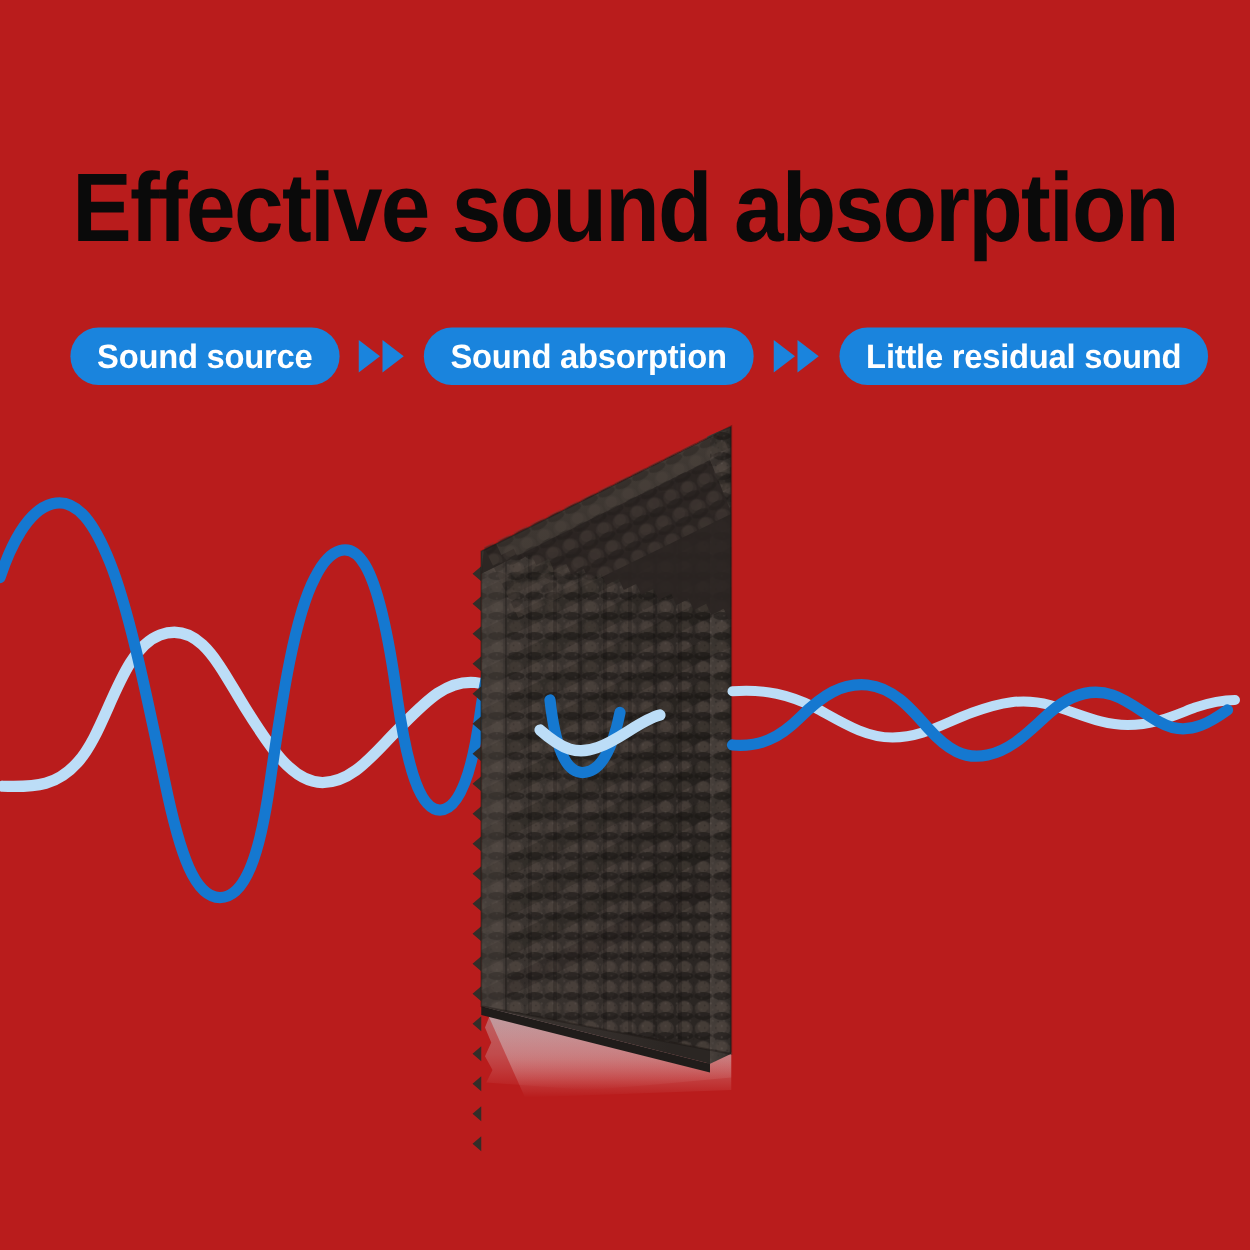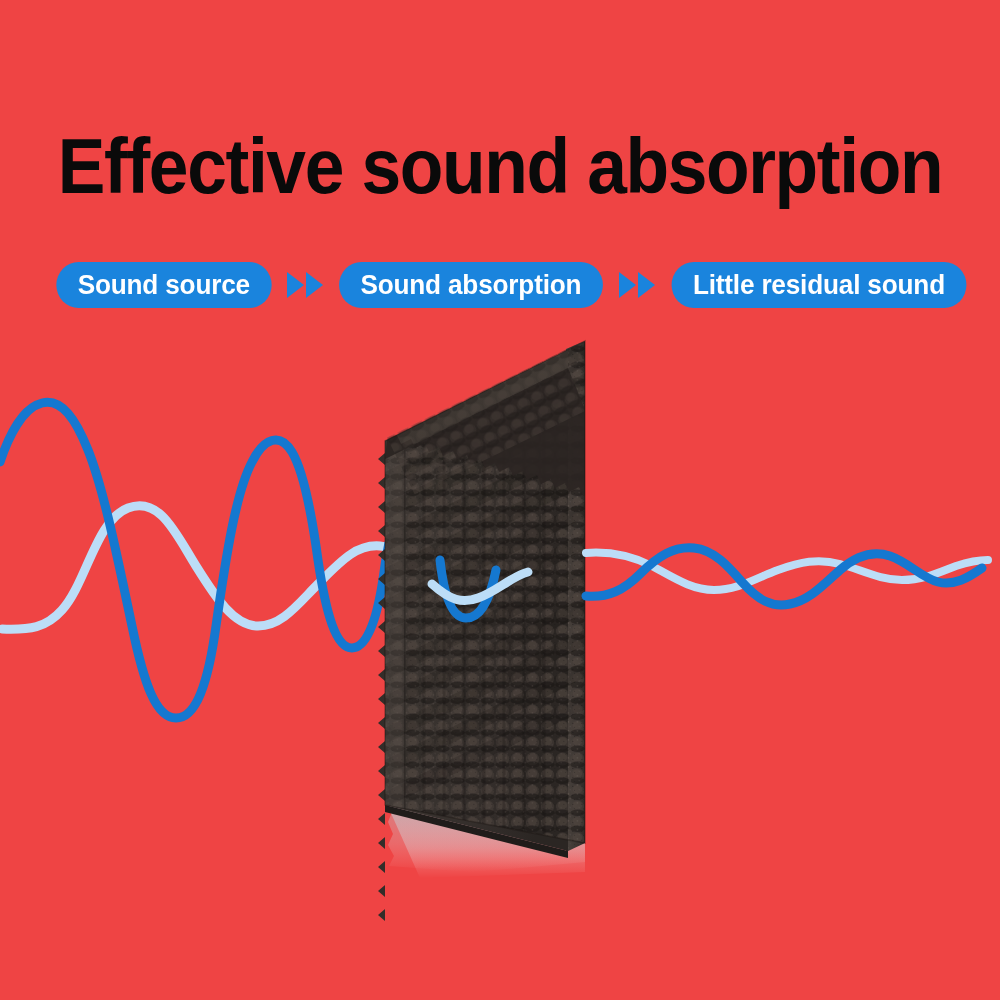--- a/index.html
+++ b/index.html
@@ -8,21 +8,21 @@
     padding: 0;
     background: #ffffff;
   }
   body {
     font-family: "Liberation Sans", "DejaVu Sans", sans-serif;
   }
   #stage {
     position: relative;
     width: 1000px;
     height: 1000px;
-    background: #ef4444;
+    background: #b91c1c;
     overflow: hidden;
   }
 
   
   #page-title {
     position: absolute;
     left: 0;
     top: 118px;
     width: 1000px;
     text-align: center;

